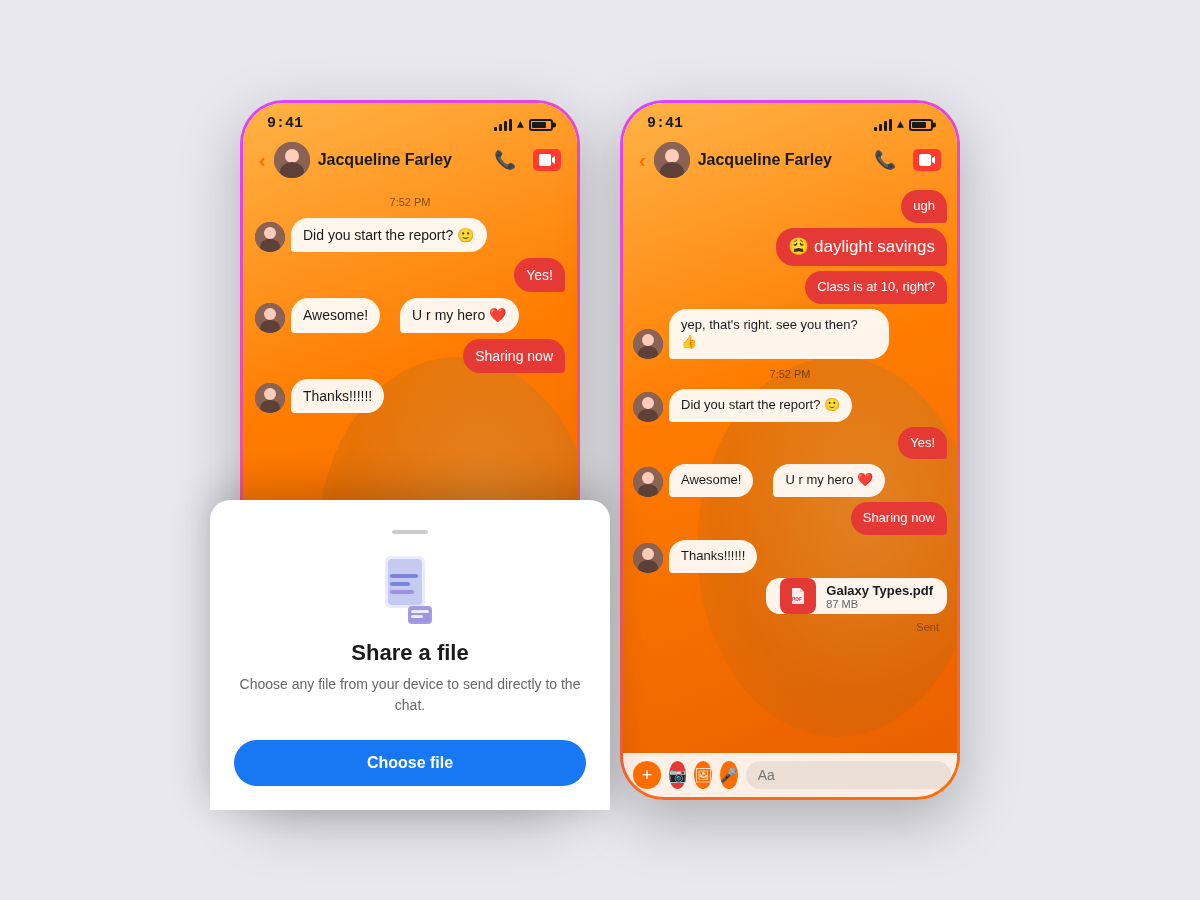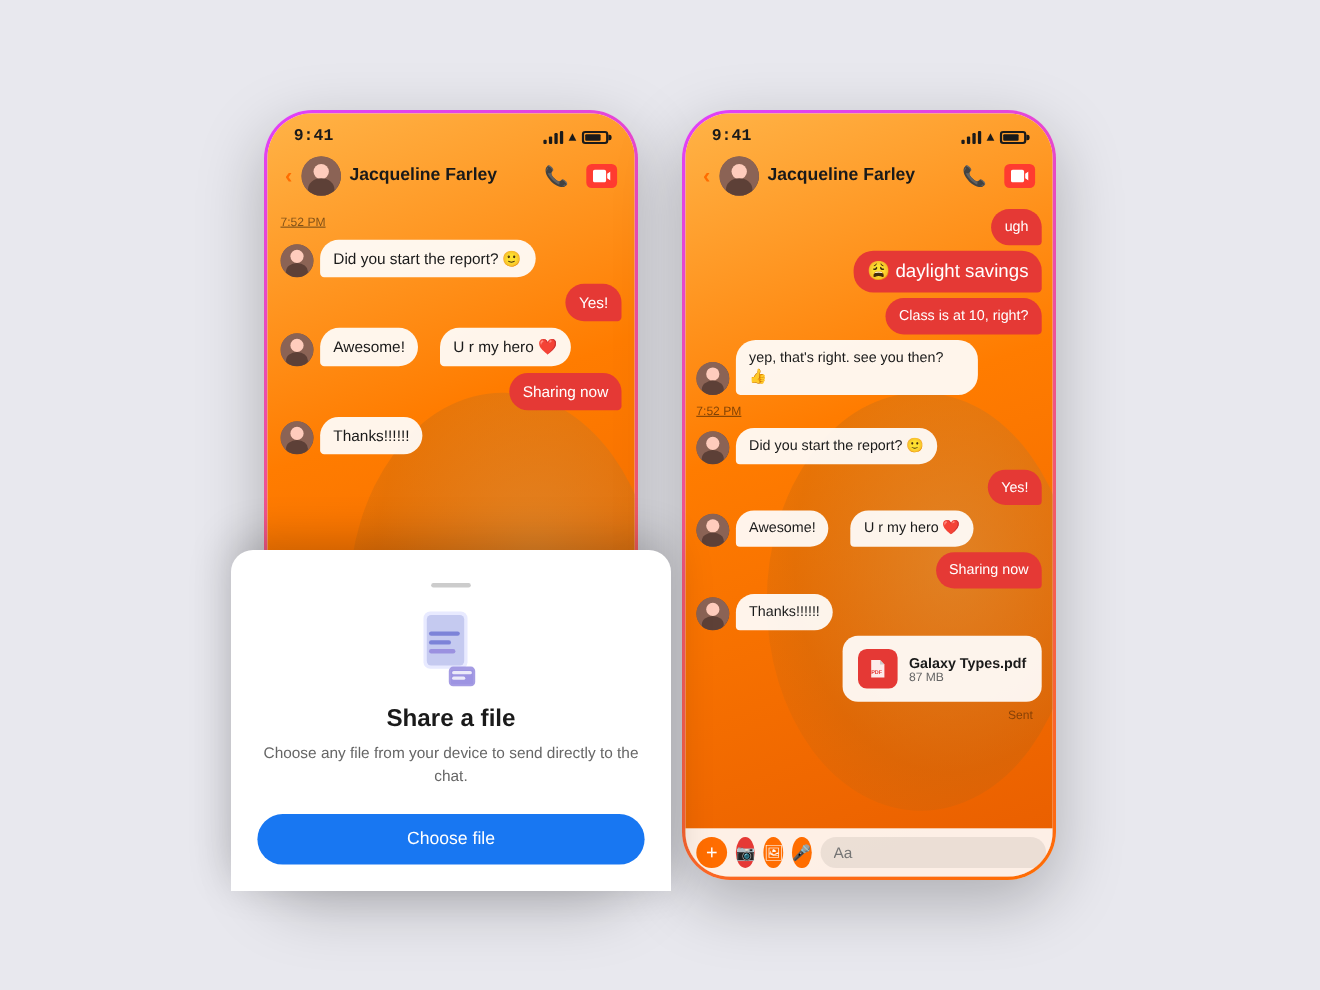--- a/index.html
+++ b/index.html
@@ -202,24 +202,24 @@
     .messages-area {
       flex: 1;
       overflow: hidden;
       padding: 4px 12px;
       display: flex;
       flex-direction: column;
       gap: 6px;
     }
 
     .timestamp-center {
+      text-align: center;
       font-size: 11px;
       color: rgba(0,0,0,0.5);
       margin: 4px 0;
-      text-decoration: underline;
     }
 
     .msg-row {
       display: flex;
       align-items: flex-end;
       gap: 6px;
     }
 
     .msg-row.sent {
       justify-content: flex-end;
@@ -359,29 +359,29 @@
     }
 
     .choose-file-btn {
       width: 100%;
       background: #1877f2;
       color: white;
       border: none;
       border-radius: 24px;
       padding: 14px;
       font-size: 16px;
-      font-weight: 400;
+      font-weight: 700;
       cursor: pointer;
     }
 
     
     .pdf-bubble {
       background: rgba(255,255,255,0.92);
       border-radius: 14px;
-      padding: 12px 14px;
+      padding: 0 14px;
       display: flex;
       align-items: center;
       gap: 10px;
       max-width: 220px;
     }
 
     .pdf-icon-box {
       width: 36px;
       height: 36px;
       background: #e53935;

